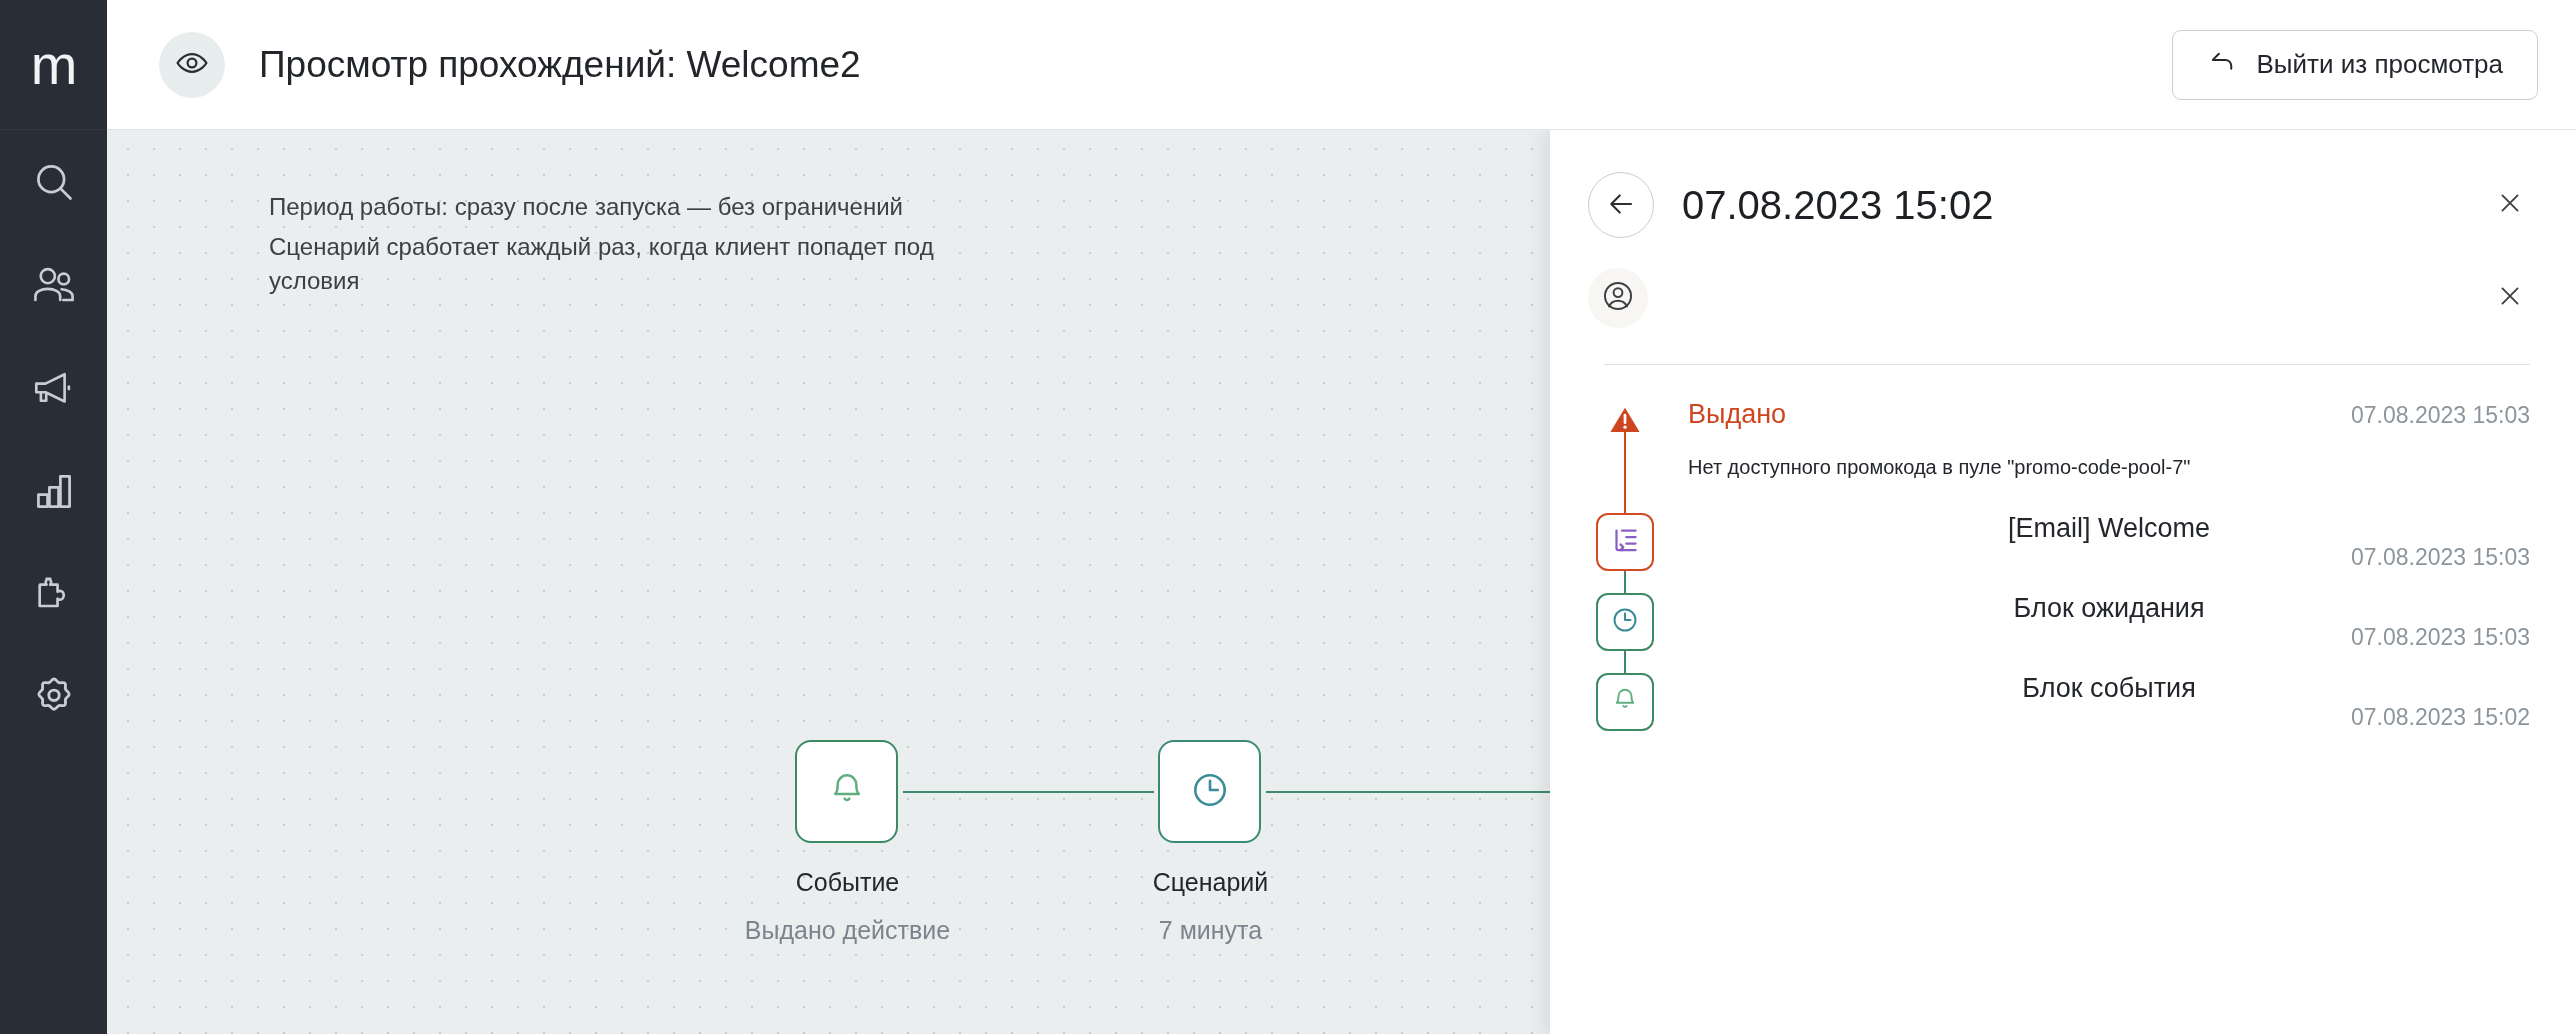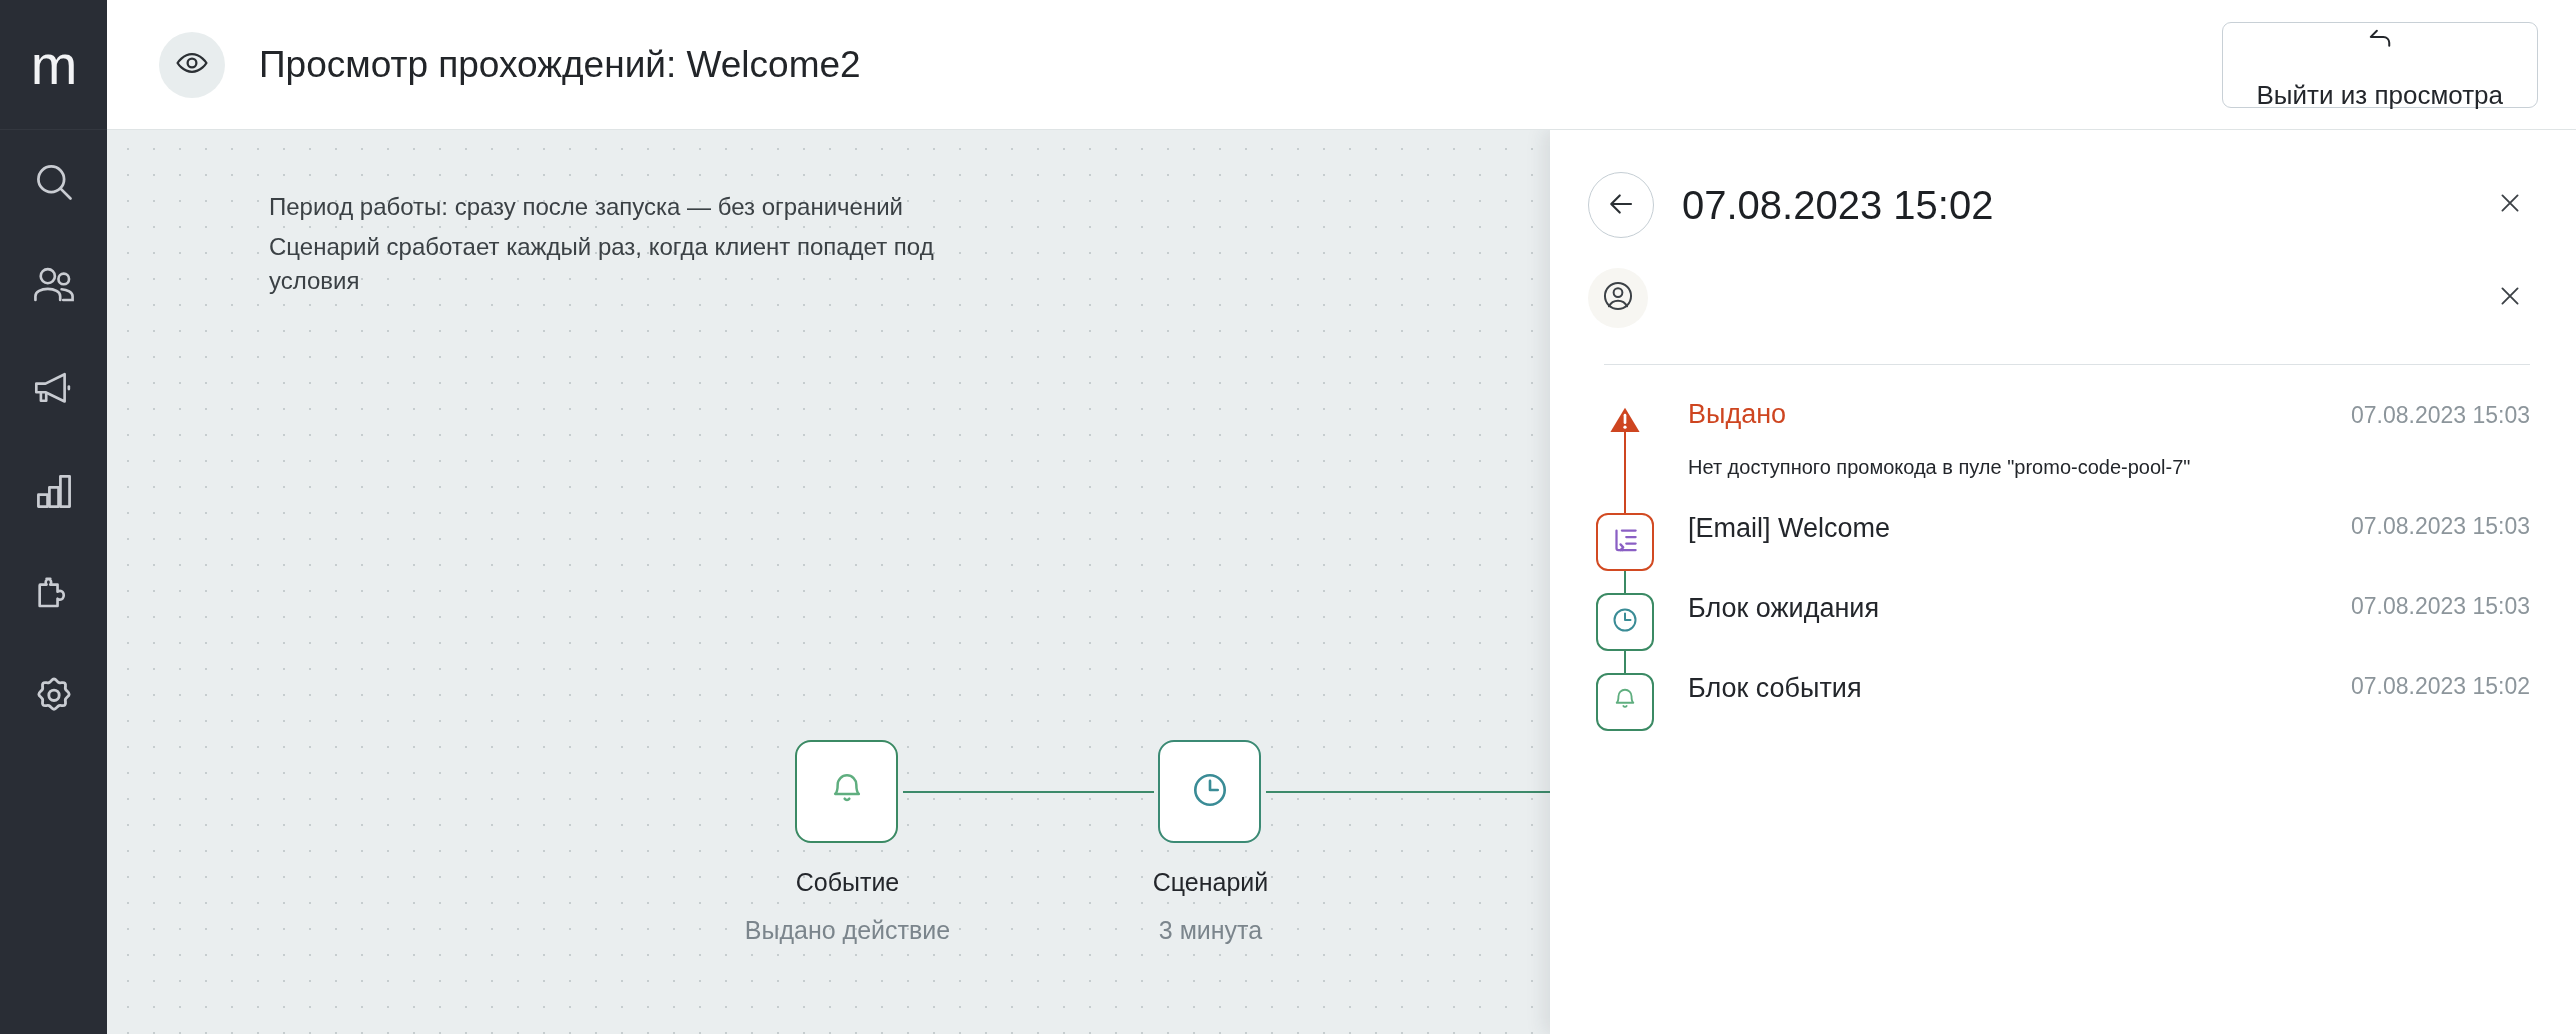--- a/index.html
+++ b/index.html
@@ -57,30 +57,29 @@
   }
   #page-title {
     margin-left: 34px;
     font-size: 37px;
     color: #222529;
     font-weight: 400;
     white-space: nowrap;
   }
   #exit-btn {
     margin-left: auto;
-    height: 86px;
+    height: 70px;
     border: 1px solid #c8d0d6;
     border-radius: 9px;
     background: #fff;
-    display: flex; gap: 20px;
+    display: flex; align-items: center; gap: 20px;
     padding: 0 34px;
     cursor: pointer;
     font-size: 26px; color: #23262b;
     white-space: nowrap;
-    flex-direction: column;
   }
 
   
   #body { flex: 1 1 auto; display: flex; min-height: 0; position: relative; }
 
   
   #canvas {
     flex: 1 1 auto;
     position: relative;
     background-color: #eaeeef;
@@ -185,21 +184,21 @@
   .tl-time { margin-left: auto; font-size: 23px; color: #8c959b; white-space: nowrap; padding-left: 24px; }
 
   .tl-node {
     width: 58px; height: 58px; border-radius: 12px;
     background: #fff; border: 2px solid #3b8a64;
     display: flex; align-items: center; justify-content: center;
     position: relative; z-index: 2;
   }
   .tl-node.is-error { border-color: #d24a22; }
   .tl-item { margin-top: 22px; }
-  .tl-item .tl-body { display: flex; min-height: 58px; }
+  .tl-item .tl-body { display: flex; align-items: center; min-height: 58px; flex-direction: column; }
   .tl-label { font-size: 27px; color: #23262b; white-space: nowrap; }
 
   
   .tl-line { position: absolute; width: 2px; left: 50%; margin-left: -1px; z-index: 1; }
 </style>
 </head>
 <body>
 
 <div id="app">
 
@@ -311,21 +310,21 @@
               <svg width="42" height="42" viewBox="0 0 24 24" fill="none" stroke="#3a8c96" stroke-width="1.5">
                 <circle cx="12" cy="12" r="8.4"></circle>
                 <path d="M12 6.8V12h4.4" stroke-linecap="round" stroke-linejoin="round"></path>
               </svg>
             </span>
           </div>
 
           <div class="node-label" id="lbl-event">Событие</div>
           <div class="node-sub" id="sub-event">Выдано действие</div>
           <div class="node-label" id="lbl-wait">Сценарий</div>
-          <div class="node-sub" id="sub-wait">3 минута</div>
+          <div class="node-sub" id="sub-wait">7 минута</div>
         </div>
       </section>
 
       <aside id="panel">
 
         <div id="panel-head">
           <button id="back-btn">
             <span>
               <svg width="30" height="30" viewBox="0 0 24 24" fill="none" stroke="#2b3034" stroke-width="1.7">
                 <path d="M11 5.2 4.2 12 11 18.8M4.6 12h15.4" stroke-linecap="round" stroke-linejoin="round"></path>

